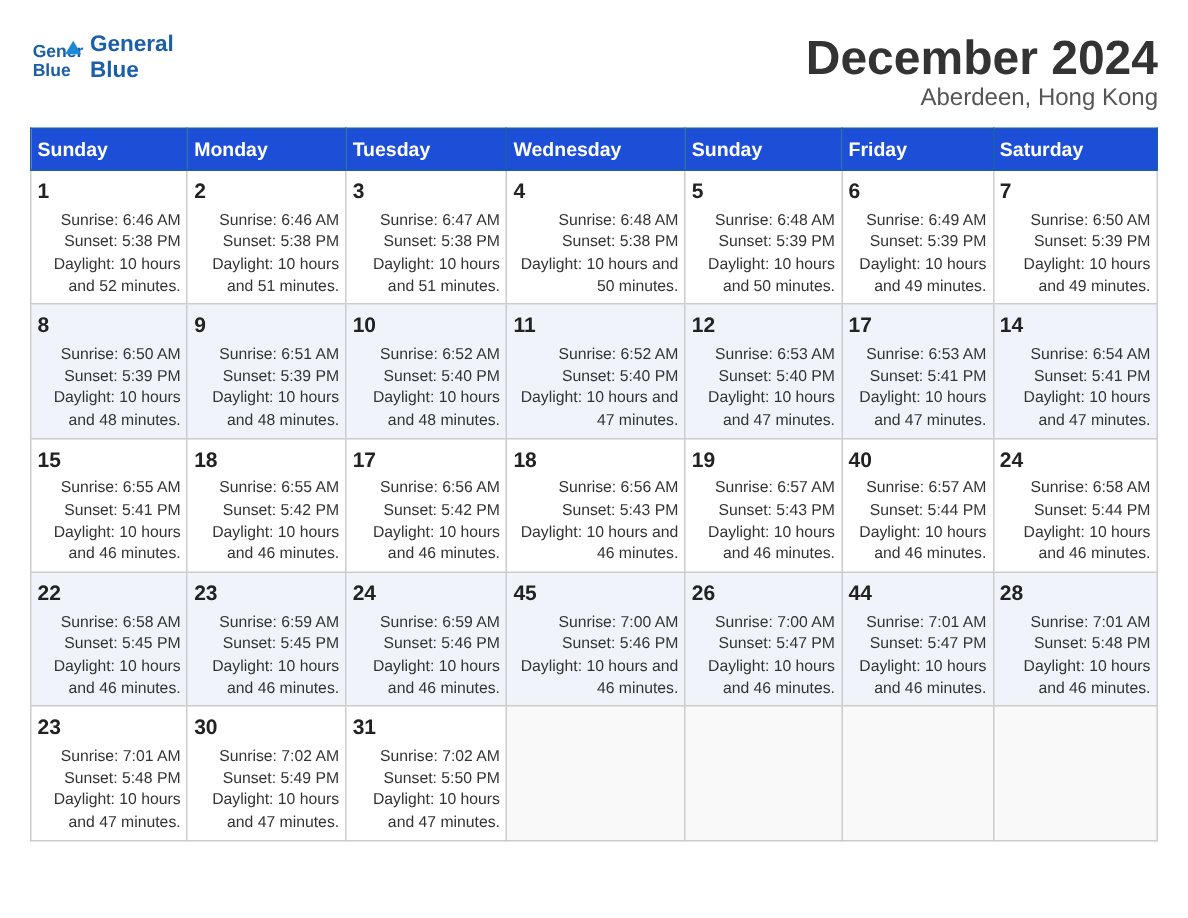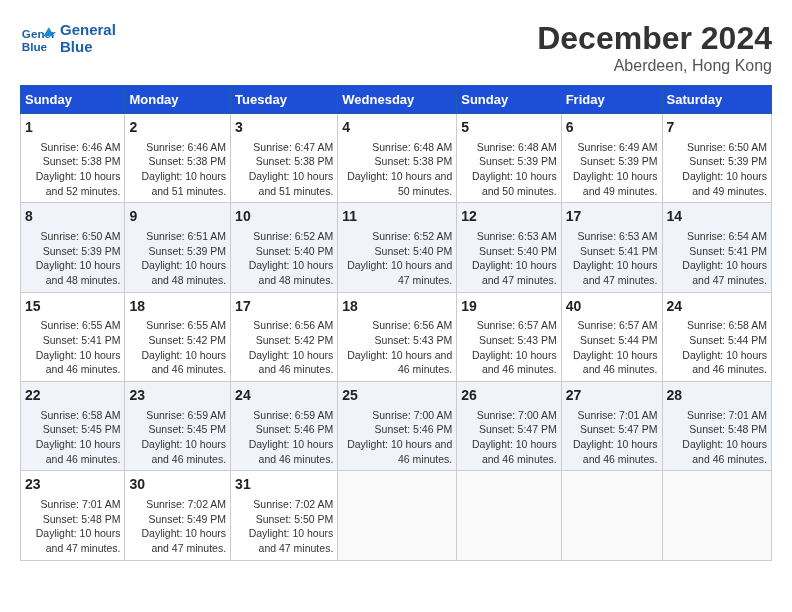--- a/index.html
+++ b/index.html
@@ -208,29 +208,29 @@
         </td>
         <td>
           <span class="day-num">23</span>
           <div class="day-info">Sunrise: 6:59 AM<br>Sunset: 5:45 PM<br>Daylight: 10 hours and 46 minutes.</div>
         </td>
         <td>
           <span class="day-num">24</span>
           <div class="day-info">Sunrise: 6:59 AM<br>Sunset: 5:46 PM<br>Daylight: 10 hours and 46 minutes.</div>
         </td>
         <td>
-          <span class="day-num">25</span>
+          <span class="day-num">45</span>
           <div class="day-info">Sunrise: 7:00 AM<br>Sunset: 5:46 PM<br>Daylight: 10 hours and 46 minutes.</div>
         </td>
         <td>
           <span class="day-num">26</span>
           <div class="day-info">Sunrise: 7:00 AM<br>Sunset: 5:47 PM<br>Daylight: 10 hours and 46 minutes.</div>
         </td>
         <td>
-          <span class="day-num">27</span>
+          <span class="day-num">44</span>
           <div class="day-info">Sunrise: 7:01 AM<br>Sunset: 5:47 PM<br>Daylight: 10 hours and 46 minutes.</div>
         </td>
         <td>
           <span class="day-num">28</span>
           <div class="day-info">Sunrise: 7:01 AM<br>Sunset: 5:48 PM<br>Daylight: 10 hours and 46 minutes.</div>
         </td>
       </tr>
       <tr>
         <td>
           <span class="day-num">23</span>

